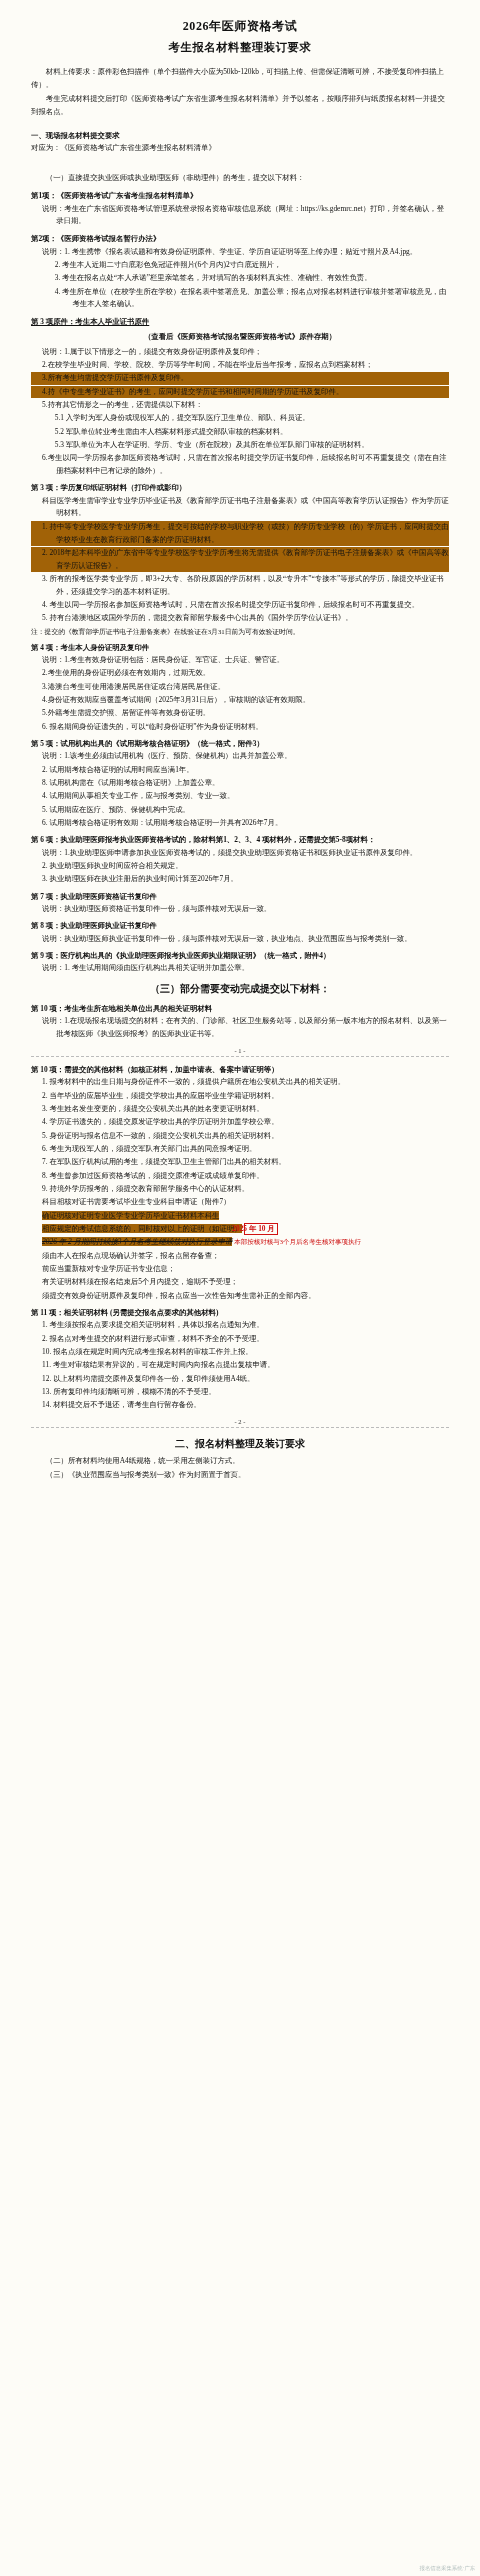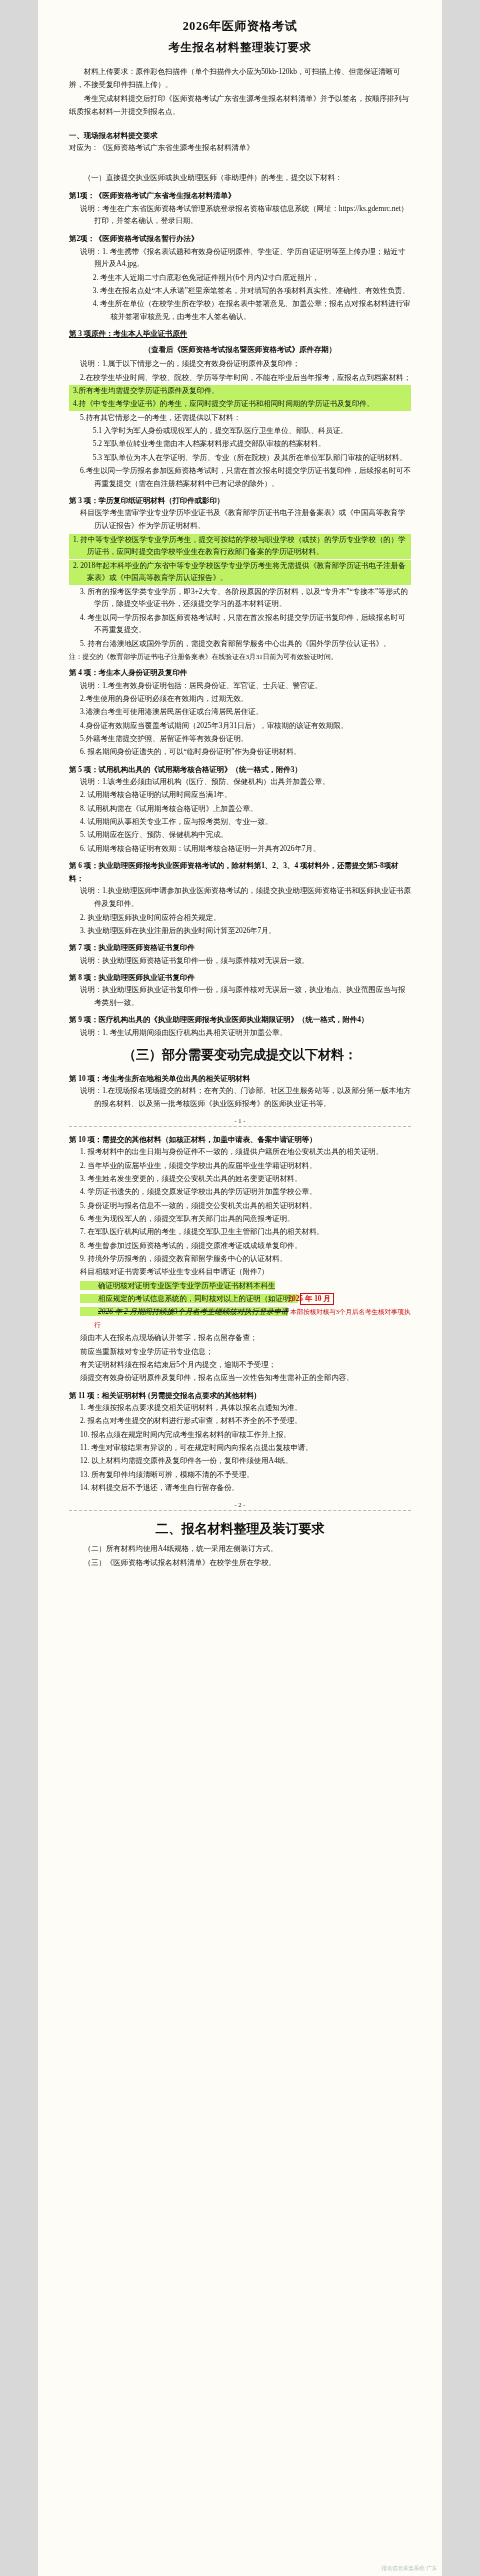--- a/index.html
+++ b/index.html
@@ -1,18 +1,18 @@
 <!DOCTYPE html>
 <html style="font-size:9.5px"><head>
 <meta charset="utf-8">
 <style>
   html,body{margin:0;padding:0;background:#d8d8d8;}
   body{font-family:"Liberation Serif","DejaVu Serif",serif;}
   .page{
-    width:404px;min-height:2576px;margin:0 auto;background:#fdfcf7;
+    width:480px;min-height:2576px;margin:0 auto;background:#fdfcf7;
     position:relative;box-sizing:border-box;
     padding:15.5px 31px 18px 31px;
   }
   .title{
     text-align:center;font-size:12px;font-weight:bold;letter-spacing:0.6px;
     line-height:1.7;margin:0 0 2.4px 0;color:#111;
   }
   .title2{
     text-align:center;font-size:11.3px;font-weight:bold;letter-spacing:0.6px;
     line-height:1.7;margin:0 0 8.3px 0;color:#111;
@@ -22,32 +22,32 @@
     font-size:7.4px;line-height:1.75;text-indent:2em;color:#111;margin-bottom:1.2px;
   }
   .para-n{
     font-size:7.4px;line-height:1.75;color:#111;margin-bottom:17px;
   }
   .sec{
     font-size:7.4px;line-height:1.8;font-weight:bold;color:#111;margin-top:4.2px;
   }
   .sec-u{ text-decoration:underline; }
   .center-b{
-    text-align:center;font-size:13px;font-weight:bold;line-height:1.9;color:#111;margin:3.6px 0 1.2px 0;
+    text-align:center;font-size:10px;font-weight:bold;line-height:1.9;color:#111;margin:3.6px 0 1.2px 0;
   }
   .center-b2{
     text-align:center;font-size:7.4px;font-weight:bold;line-height:1.9;color:#111;margin:2.4px 0 1.2px 0;
   }
   .lvl1{
     font-size:7.4px;line-height:1.72;color:#111;padding-left:3.4em;text-indent:-1.9em;margin-bottom:0.6px;
   }
   .lvl2{
     font-size:7.4px;line-height:1.72;color:#111;padding-left:5.6em;text-indent:-2.4em;margin-bottom:0.6px;
   }
-  .hl{ background:#bef264;padding-left:18px; }
+  .hl{ background:#a16207; }
   .strike{ text-decoration:line-through;font-style:italic; }
   .red-box{
     display:inline-block;border:1px solid #d01010;color:#d01010;font-weight:bold;
     padding:0 1.8px;line-height:1.35;
   }
   .red{ color:#cc0a0a; }
   .pagenum{
     text-align:center;font-size:6.5px;color:#333;margin:6px 0 2.4px 0;
   }
   .hr-page{
@@ -184,17 +184,17 @@
   <p class="lvl1">11. 考生对审核结果有异议的，可在规定时间内向报名点提出复核申请。</p>
   <p class="lvl1">12. 以上材料均需提交原件及复印件各一份，复印件须使用A4纸。</p>
   <p class="lvl1">13. 所有复印件均须清晰可辨，模糊不清的不予受理。</p>
   <p class="lvl1">14. 材料提交后不予退还，请考生自行留存备份。</p>
 
   <p class="pagenum">- 2 -</p>
   <hr class="hr-page">
 
   <p class="center-b">二、报名材料整理及装订要求</p>
   <p class="para">（二）所有材料均使用A4纸规格，统一采用左侧装订方式。</p>
-  <p class="para">（三）《医师资格考试报名材料清单》在校学生所在学校。</p>
+  <p class="para">（三）《执业范围应当与报考类别一致》作为封面置于首页。</p>
 
   <div class="watermark">报名信息采集系统·广东</div>
 </div>
 
 
 </body></html>

